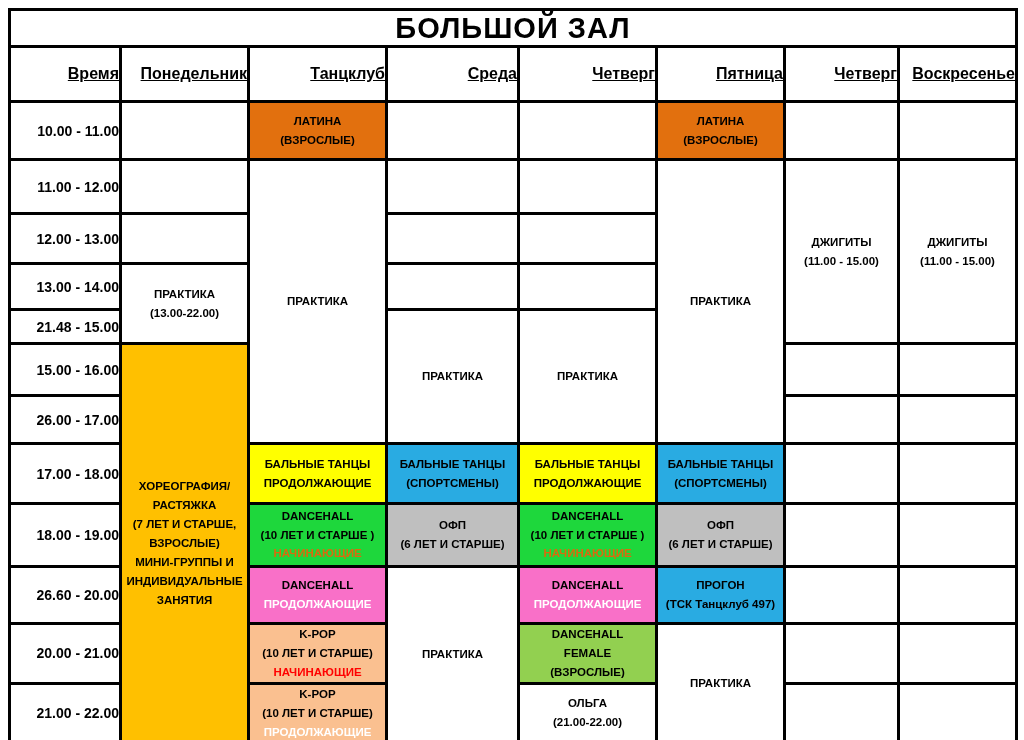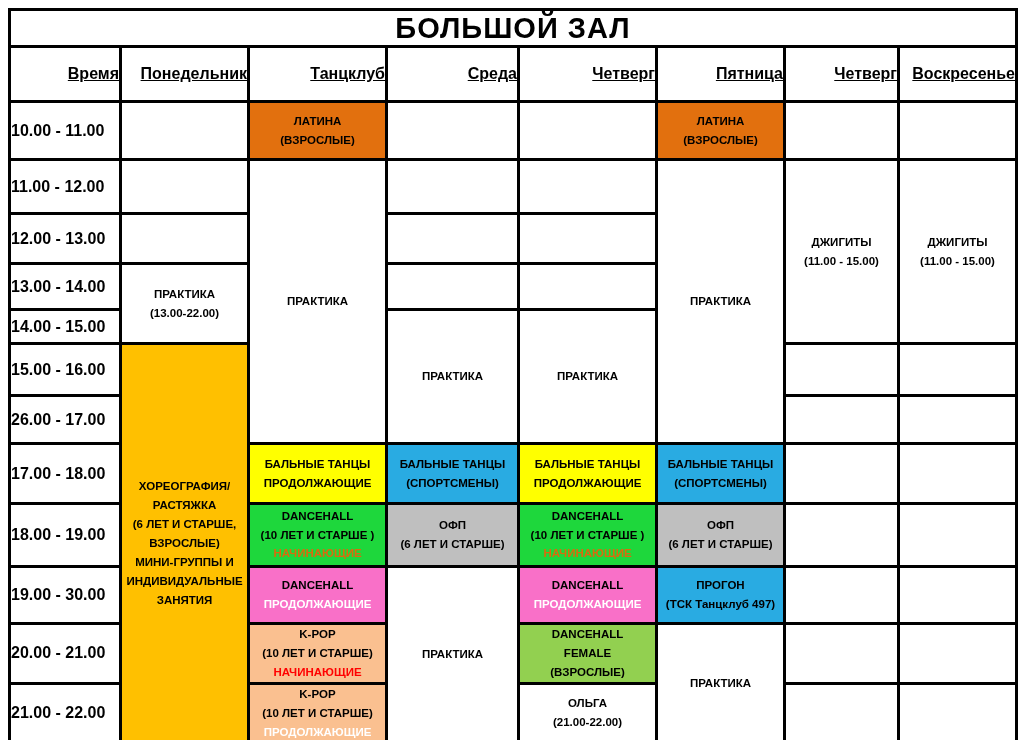--- a/index.html
+++ b/index.html
@@ -3,21 +3,21 @@
 <meta charset="utf-8">
 <style>
   html,body{margin:0;padding:0;background:#fff;}
   body{width:1024px;height:740px;font-family:"Liberation Sans",sans-serif;position:relative;}
   .sheet{position:absolute;left:8px;top:8px;}
   table{border-collapse:collapse;table-layout:fixed;background:#fff;}
   th,td{border:3px solid #000;padding:0;overflow:hidden;}
   th{font-weight:bold;color:#000;}
   .title{font-size:29px;height:34px;text-align:center;letter-spacing:1px;}
   .day-header{font-size:16px;height:52px;text-align:right;text-decoration:underline;}
-  .time{font-size:16px;font-weight:bold;text-align:left;vertical-align:middle;white-space:nowrap;color:#000;}
+  .time{font-size:14px;font-weight:bold;text-align:right;vertical-align:middle;white-space:nowrap;color:#000;}
   .cell{font-size:11.5px;font-weight:bold;text-align:center;vertical-align:middle;line-height:1.65;color:#000;}
   .cell div{white-space:nowrap;}
 </style>
 </head>
 <body>
 
 <div class="sheet">
   <table>
     <colgroup>
       <col style="width:111px">
@@ -90,34 +90,34 @@
         <tr style="height: 46px;">
           <td class="time">13.00 - 14.00</td>
           <td class="cell" rowspan="2" style="background: rgb(255, 255, 255);">
             <div style="color: rgb(0, 0, 0);">ПРАКТИКА</div>
             <div style="color: rgb(0, 0, 0);">(13.00-22.00)</div>
           </td>
           <td class="cell"></td>
           <td class="cell"></td>
         </tr>
         <tr style="height: 34px;">
-          <td class="time">14.00 - 15.00</td>
+          <td class="time">21.48 - 15.00</td>
           <td class="cell" rowspan="3" style="background: rgb(255, 255, 255);">
             <div style="color: rgb(0, 0, 0);">ПРАКТИКА</div>
           </td>
           <td class="cell" rowspan="3" style="background: rgb(255, 255, 255);">
             <div style="color: rgb(0, 0, 0);">ПРАКТИКА</div>
           </td>
         </tr>
         <tr style="height: 52px;">
           <td class="time">15.00 - 16.00</td>
           <td class="cell" rowspan="7" style="background: rgb(255, 192, 0);">
             <div style="color: rgb(0, 0, 0);">ХОРЕОГРАФИЯ/</div>
             <div style="color: rgb(0, 0, 0);">РАСТЯЖКА</div>
-            <div style="color: rgb(0, 0, 0);">(6 ЛЕТ И СТАРШЕ,</div>
+            <div style="color: rgb(0, 0, 0);">(7 ЛЕТ И СТАРШЕ,</div>
             <div style="color: rgb(0, 0, 0);">ВЗРОСЛЫЕ)</div>
             <div style="color: rgb(0, 0, 0);">МИНИ-ГРУППЫ И</div>
             <div style="color: rgb(0, 0, 0);">ИНДИВИДУАЛЬНЫЕ</div>
             <div style="color: rgb(0, 0, 0);">ЗАНЯТИЯ</div>
           </td>
           <td class="cell"></td>
           <td class="cell"></td>
         </tr>
         <tr style="height: 48px;">
           <td class="time">26.00 - 17.00</td>
@@ -162,21 +162,21 @@
             <div style="color: rgb(219, 106, 13);">НАЧИНАЮЩИЕ</div>
           </td>
           <td class="cell" style="background: rgb(191, 191, 191);">
             <div style="color: rgb(0, 0, 0);">ОФП</div>
             <div style="color: rgb(0, 0, 0);">(6 ЛЕТ И СТАРШЕ)</div>
           </td>
           <td class="cell"></td>
           <td class="cell"></td>
         </tr>
         <tr style="height: 57px;">
-          <td class="time">19.00 - 30.00</td>
+          <td class="time">26.60 - 20.00</td>
           <td class="cell" style="background: rgb(249, 112, 200);">
             <div style="color: rgb(0, 0, 0);">DANCEHALL</div>
             <div style="color: rgb(255, 255, 255);">ПРОДОЛЖАЮЩИЕ</div>
           </td>
           <td class="cell" rowspan="3" style="background: rgb(255, 255, 255);">
             <div style="color: rgb(0, 0, 0);">ПРАКТИКА</div>
           </td>
           <td class="cell" style="background: rgb(249, 112, 200);">
             <div style="color: rgb(0, 0, 0);">DANCEHALL</div>
             <div style="color: rgb(255, 255, 255);">ПРОДОЛЖАЮЩИЕ</div>

